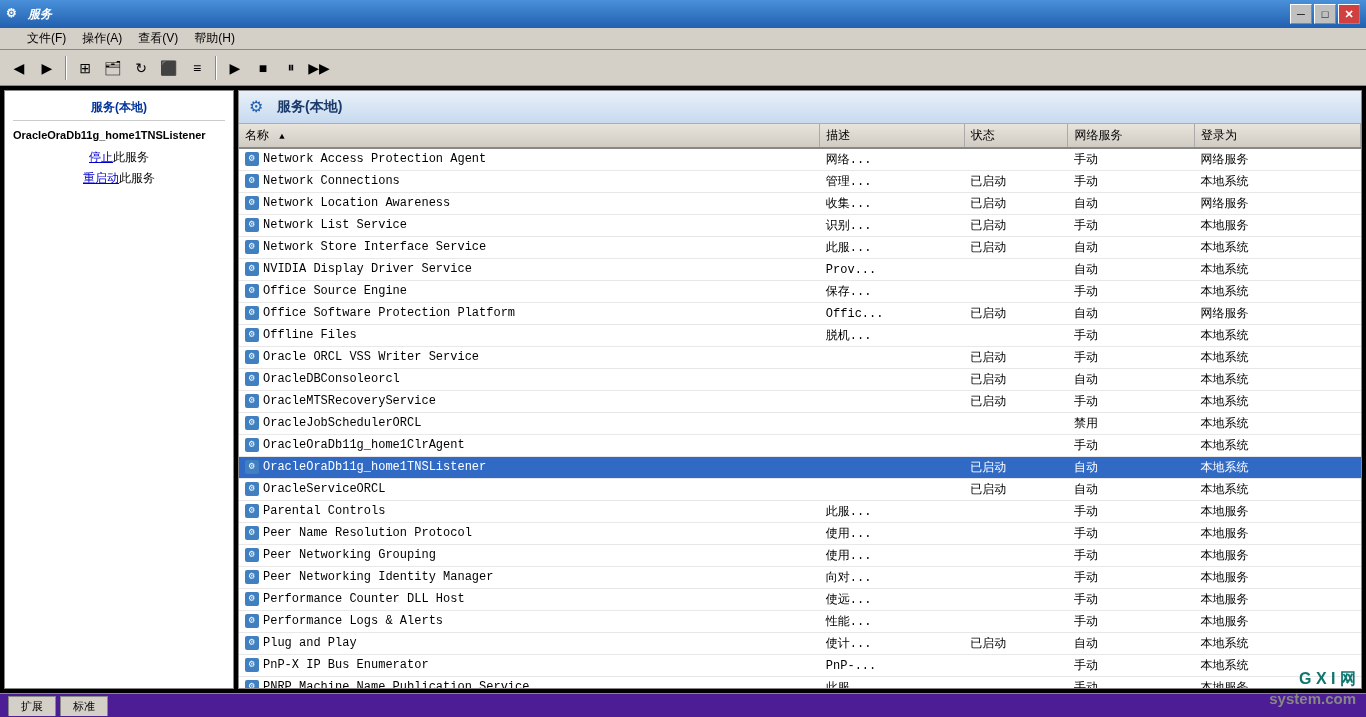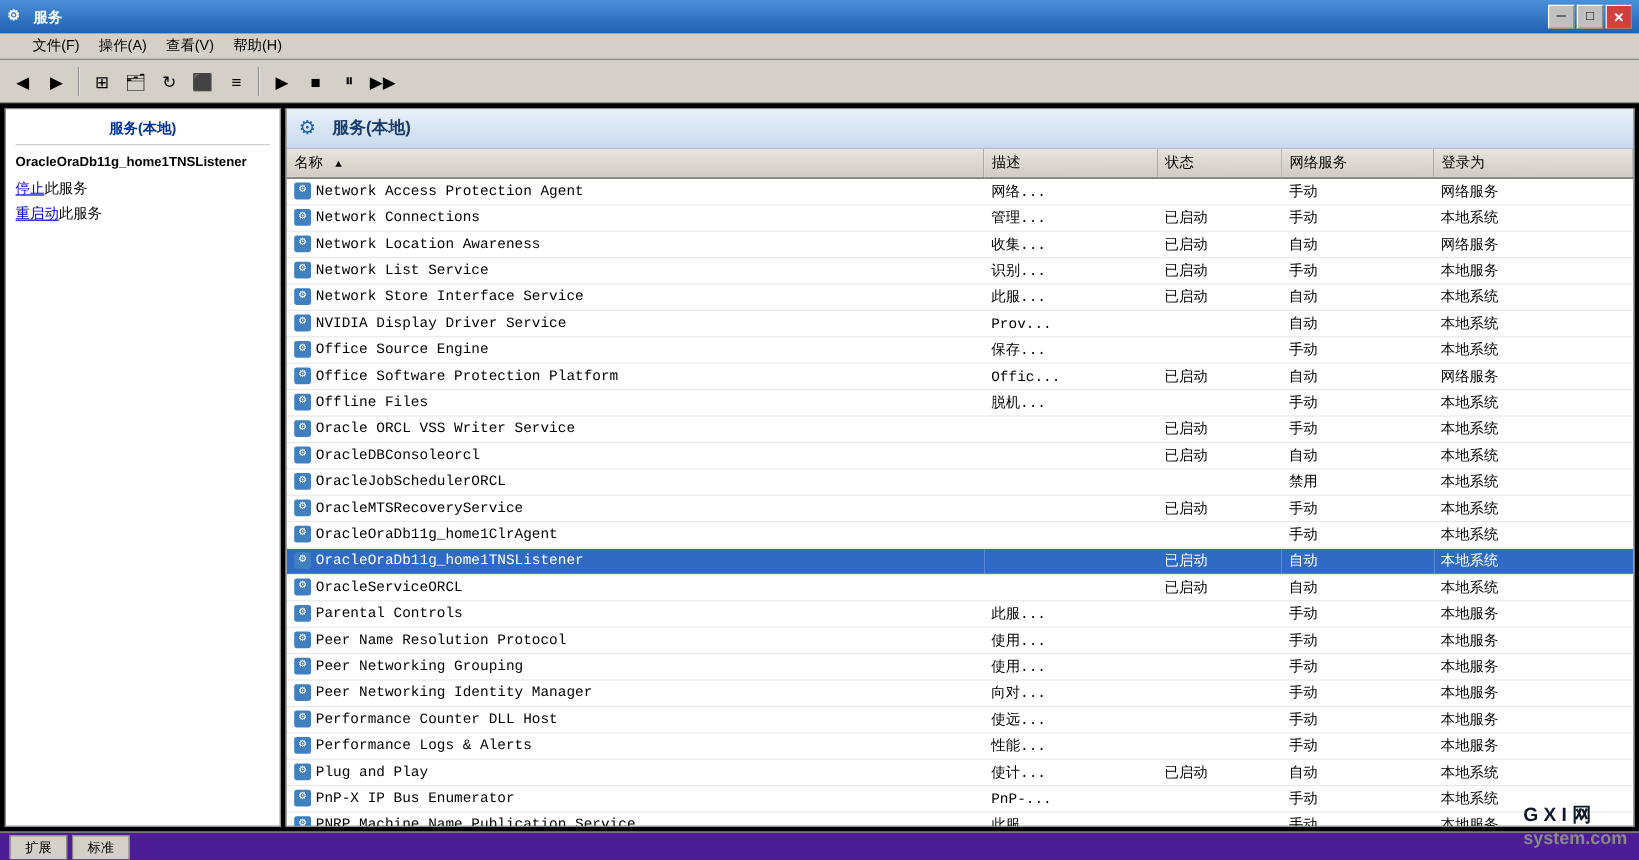--- a/index.html
+++ b/index.html
@@ -10,21 +10,21 @@
       background: linear-gradient(to bottom, #4a90d9 0%, #2060b0 100%);
       height: 28px;
       display: flex;
       align-items: center;
       padding: 0 6px;
       color: white;
       font-size: 12px;
       font-weight: bold;
     }
     .title-bar-icon { width: 16px; height: 16px; margin-right: 6px; }
-    .title-bar-title { flex: 1; }
+    .title-bar-title { flex: 1; font-style: italic; }
     .title-bar-controls { display: flex; gap: 2px; }
     .title-btn {
       width: 22px; height: 20px; background: #c0c0c0;
       border: 1px solid #888; display: flex; align-items: center;
       justify-content: center; cursor: pointer; font-size: 11px; color: #000;
       border-top-color: #fff; border-left-color: #fff;
     }
     .title-btn.close { background: #d04040; color: white; }
 
     
@@ -87,20 +87,21 @@
     }
     .left-panel-service-name {
       font-size: 11px;
       font-weight: bold;
       margin-bottom: 8px;
       color: #000;
     }
     .left-panel-action {
       font-size: 12px;
       margin-bottom: 4px;
+      text-align: center;
     }
     .left-panel-action a { color: #0000cc; text-decoration: underline; cursor: pointer; }
 
     
     .right-panel {
       flex: 1;
       display: flex;
       flex-direction: column;
       margin: 4px 4px 4px 0;
       border: 1px solid #888;
@@ -354,31 +355,31 @@
               <td class="col-login">本地系统</td>
             </tr>
             <tr>
               <td class="col-name"><span class="service-icon">⚙</span>OracleDBConsoleorcl</td>
               <td class="col-desc"></td>
               <td class="col-status">已启动</td>
               <td class="col-startup">自动</td>
               <td class="col-login">本地系统</td>
             </tr>
             <tr>
+              <td class="col-name"><span class="service-icon">⚙</span>OracleMTSRecoveryService</td>
+              <td class="col-desc"></td>
+              <td class="col-status">已启动</td>
+              <td class="col-startup">手动</td>
+              <td class="col-login">本地系统</td>
+            </tr>
+            <tr>
               <td class="col-name"><span class="service-icon">⚙</span>OracleJobSchedulerORCL</td>
               <td class="col-desc"></td>
               <td class="col-status"></td>
               <td class="col-startup">禁用</td>
-              <td class="col-login">本地系统</td>
-            </tr>
-            <tr>
-              <td class="col-name"><span class="service-icon">⚙</span>OracleMTSRecoveryService</td>
-              <td class="col-desc"></td>
-              <td class="col-status">已启动</td>
-              <td class="col-startup">手动</td>
               <td class="col-login">本地系统</td>
             </tr>
             <tr>
               <td class="col-name"><span class="service-icon">⚙</span>OracleOraDb11g_home1ClrAgent</td>
               <td class="col-desc"></td>
               <td class="col-status"></td>
               <td class="col-startup">手动</td>
               <td class="col-login">本地系统</td>
             </tr>
             <tr class="selected">
@@ -464,15 +465,15 @@
 
   </div>
 </div>
 
 <div class="status-bar">
   <div class="status-tab">扩展</div>
   <div class="status-tab">标准</div>
 </div>
 
 <div class="watermark">
-  <div style="color:#0f172a;font-size:16px;font-weight:bold;">G X I 网</div>
+  <div style="color:#0f766e;font-size:16px;font-weight:bold;text-align:right;">G X I 网</div>
   <div style="color:#888;font-size:15px;">system.com</div>
 </div>
 
 </body></html>

